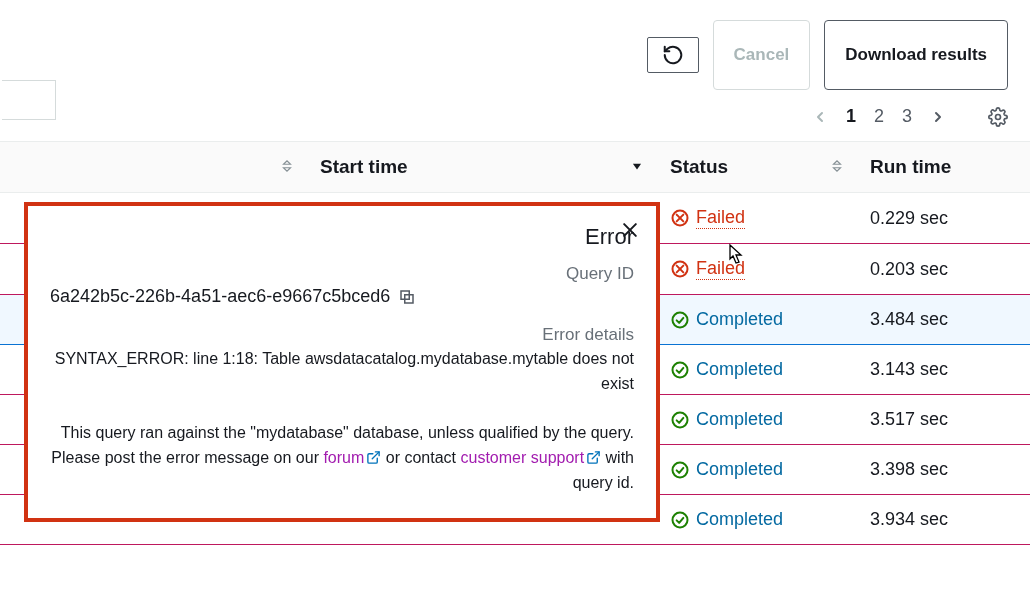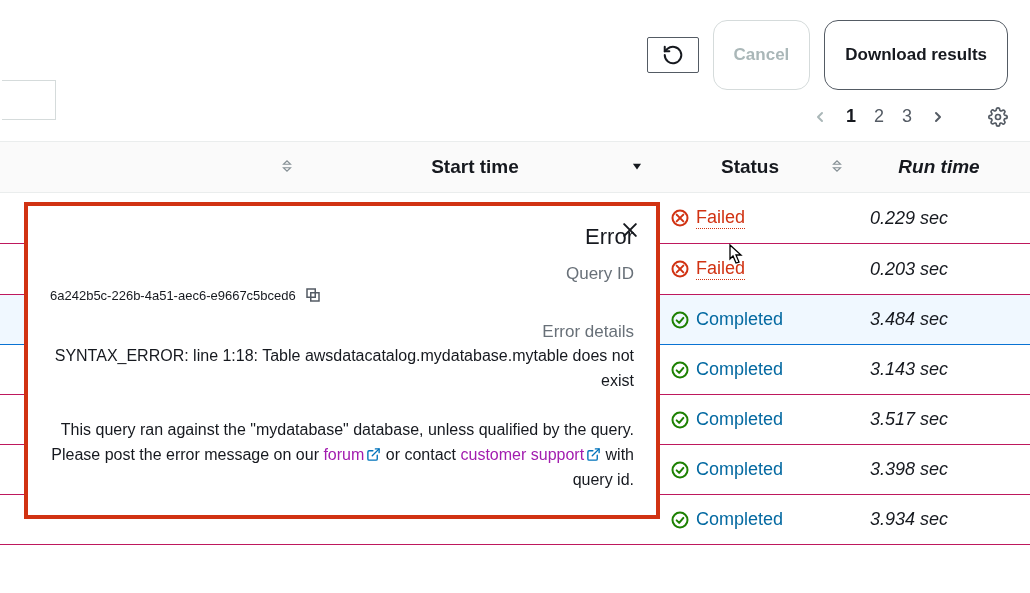--- a/index.html
+++ b/index.html
@@ -17,21 +17,21 @@
   .toolbar {
     display: flex;
     justify-content: flex-end;
     align-items: center;
     gap: 14px;
     padding: 20px 22px 10px 22px;
   }
   .btn {
     border: 1px solid #545b64;
     background: #fff;
-    border-radius: 14px;
+    border-radius: 4px;
     padding: 24px 20px;
     font-weight: 700;
     font-size: 17px;
     cursor: pointer;
     color: #16191f;
   }
   .btn-icon {
     border: 1px solid #545b64;
     background: #fff;
     border-radius: 2px;
@@ -64,21 +64,21 @@
   }
   .pagination-row .chev {
     cursor: pointer;
     display: inline-flex;
   }
   table {
     width: 100%;
     border-collapse: collapse;
   }
   thead th {
-    text-align: center;
+    text-align: left;
     font-weight: 700;
     font-size: 19px;
     padding: 14px 10px;
     border-top: 1px solid #eaeded;
     border-bottom: 1px solid #eaeded;
     background: #fafafa;
     position: relative;
   }
   thead th .sort-icon {
     float: right;
@@ -99,21 +99,21 @@
     display: flex;
     align-items: center;
     gap: 6px;
   }
   .status-failed { color: #d13212; }
   .status-failed .dotted { border-bottom: 1px dotted #d13212; }
   .status-completed { color: #0369a1; }
   .col-first { width: 310px; padding-left: 24px !important; }
   .col-start { width: 350px; }
   .col-status { width: 200px; }
-  .col-run { width: 170px; padding-right: 22px !important; font-style: italic; }
+  .col-run { width: 170px; padding-right: 22px !important; }
   .error-popover {
     position: absolute;
     left: 24px;
     top: 202px;
     width: 636px;
     background: #fff;
     border: 4px solid #d13212;
     padding: 18px 22px 22px 22px;
     z-index: 20;
     text-align: right;
@@ -129,21 +129,21 @@
     font-weight: 400;
     font-size: 22px;
     color: #16191f;
   }
   .error-popover .label {
     color: #687078;
     font-size: 17px;
     margin-bottom: 2px;
   }
   .error-popover .value-row {
-    font-size: 13px;
+    font-size: 18px;
     margin-bottom: 18px;
     display: flex;
     align-items: center;
     gap: 8px;
   }
   .error-popover .details {
     font-size: 16px;
     line-height: 1.55;
   }
   .error-popover a {

